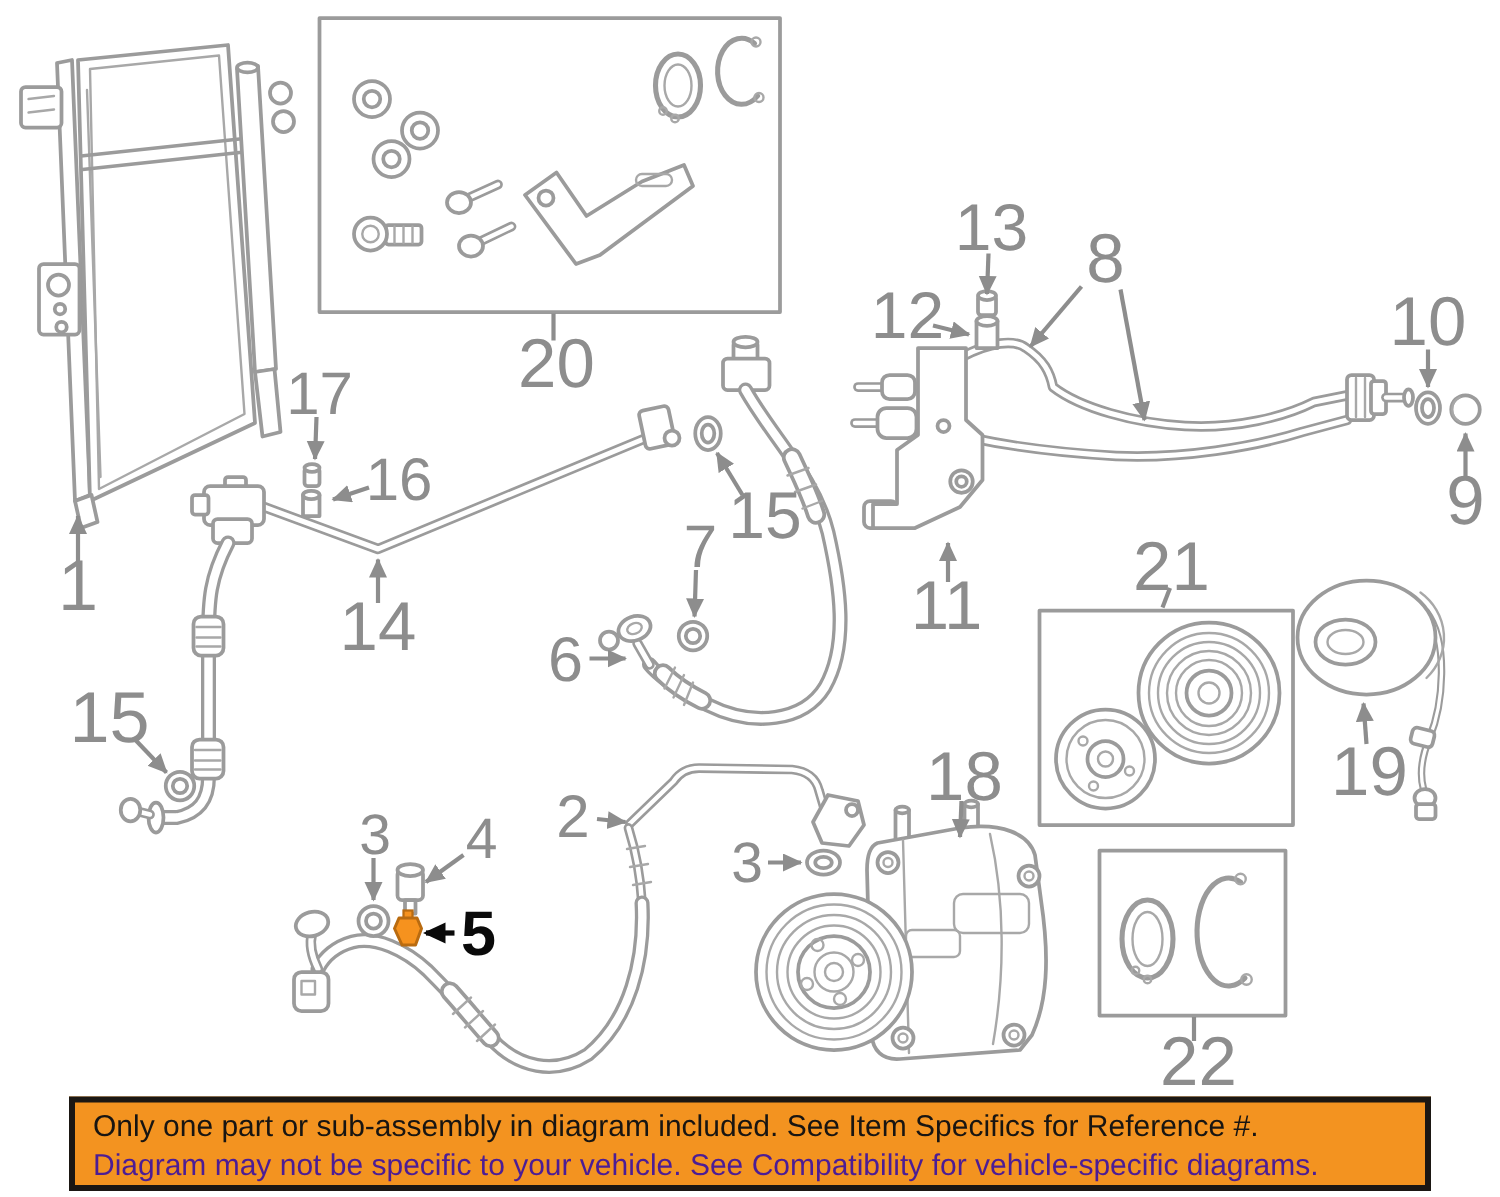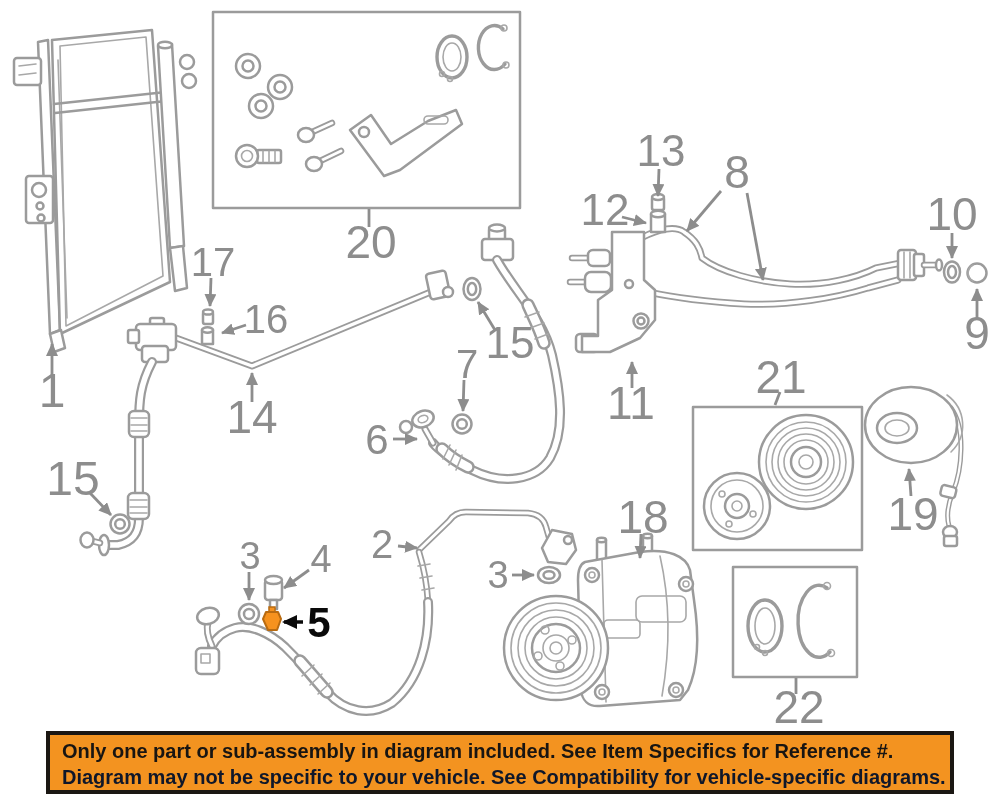--- a/index.html
+++ b/index.html
@@ -18,21 +18,21 @@
   .t6i {fill:none;stroke:#ffffff;stroke-width:3;stroke-linecap:round;stroke-linejoin:round;}
   .t7  {fill:none;stroke:#9b9b9b;stroke-width:7;stroke-linecap:round;stroke-linejoin:round;}
   .t7i {fill:none;stroke:#ffffff;stroke-width:3.4;stroke-linecap:round;stroke-linejoin:round;}
   .t10 {fill:none;stroke:#9b9b9b;stroke-width:10;stroke-linecap:round;stroke-linejoin:round;}
   .t10i{fill:none;stroke:#ffffff;stroke-width:5.6;stroke-linecap:round;stroke-linejoin:round;}
   .t13 {fill:none;stroke:#9b9b9b;stroke-width:13.5;stroke-linecap:round;stroke-linejoin:round;}
   .t13i{fill:none;stroke:#ffffff;stroke-width:8.5;stroke-linecap:round;stroke-linejoin:round;}
   
   .banner{position:absolute;box-sizing:border-box;border-style:solid;border-width:4px;
           padding:3px 0 0 12px;}
-  .banner .l{font-weight:700;font-size:20px;line-height:26px;letter-spacing:0px;white-space:nowrap;}
+  .banner .l{font-weight:400;font-size:20px;line-height:26px;letter-spacing:0px;white-space:nowrap;}
 </style>
 </head>
 <body>
 
 <div id="stage">
   <svg width="1000" height="798" viewBox="0 0 1000 798">
     <defs>
       <marker id="ah-gray" markerUnits="userSpaceOnUse" markerWidth="16" markerHeight="14" refX="12" refY="6" orient="auto">
         <path d="M0,0 L13,6 L0,12 Z" fill="#8d8d8d"></path>
       </marker>
@@ -402,15 +402,15 @@
         <text x="371" y="258.1" text-anchor="middle" font-size="46" fill="#8d8d8d">20</text>
         <line x1="780" y1="392" x2="775" y2="405" stroke="#8d8d8d" stroke-width="2.8"></line>
         <text x="781" y="393.1" text-anchor="middle" font-size="46" fill="#8d8d8d">21</text>
         <line x1="796" y1="678" x2="796" y2="694" stroke="#8d8d8d" stroke-width="2.8"></line>
         <text x="799" y="723.1" text-anchor="middle" font-size="46" fill="#8d8d8d">22</text>
       </g>
   </svg>
 
   <div class="banner" style="left: 46px; top: 731px; width: 908px; height: 63px; background: rgb(243, 147, 32); border-color: rgb(27, 23, 19);">
     <div class="l" style="color: rgb(24, 21, 18);">Only one part or sub-assembly in diagram included. See Item Specifics for Reference #.</div>
-    <div class="l" style="color: #0f172a;">Diagram may not be specific to your vehicle. See Compatibility for vehicle-specific diagrams.</div>
+    <div class="l" style="color: #4c1d95;">Diagram may not be specific to your vehicle. See Compatibility for vehicle-specific diagrams.</div>
   </div>
 </div>
 
 </body></html>

